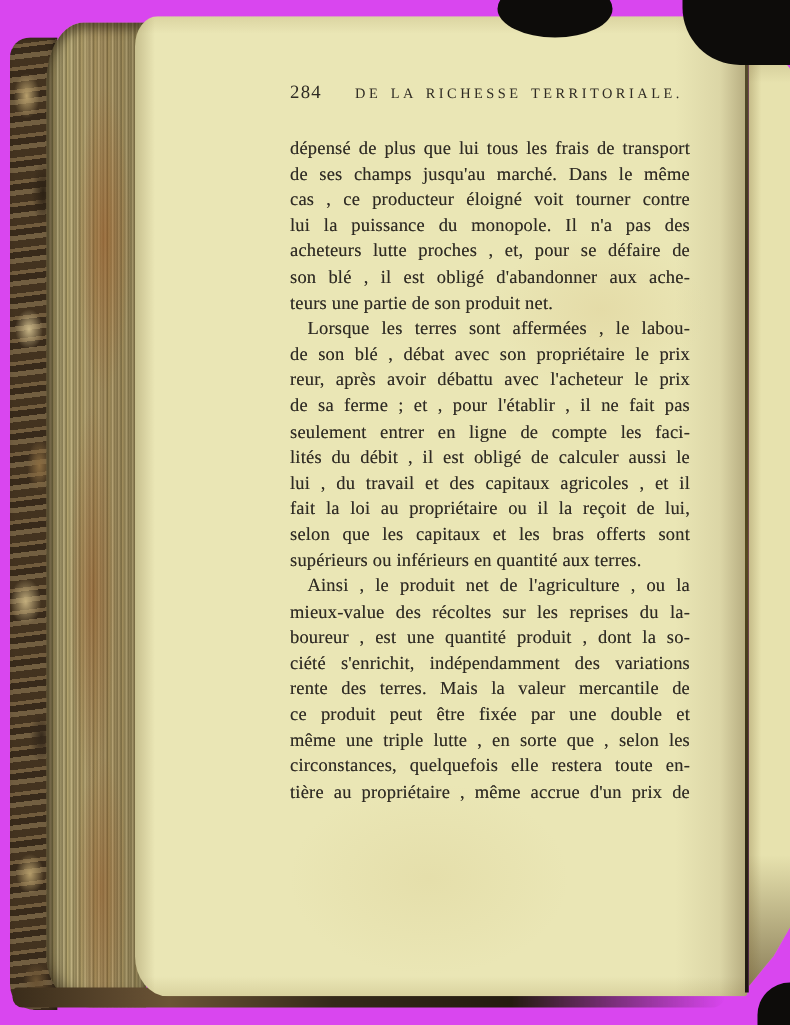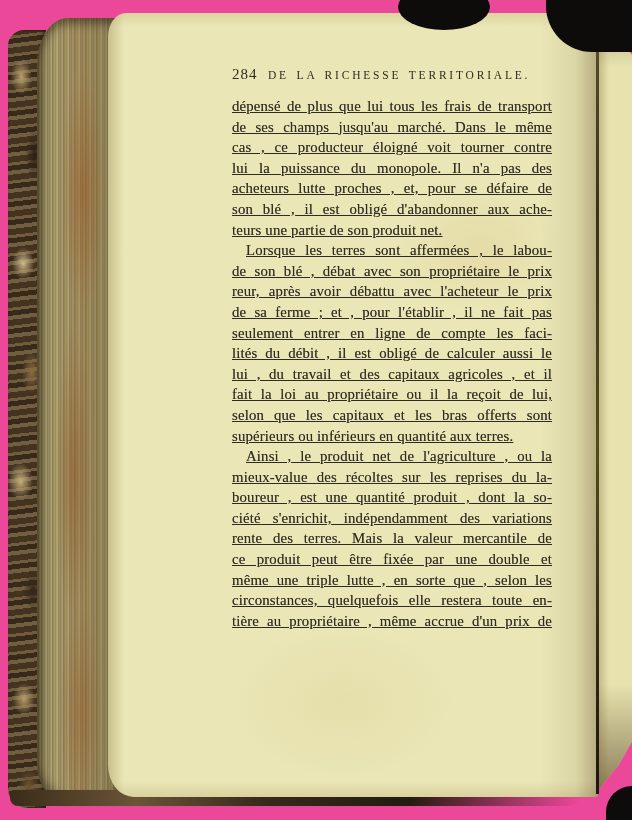--- a/index.html
+++ b/index.html
@@ -1,17 +1,17 @@
 <!DOCTYPE html>
 <html><head>
 <meta charset="utf-8">
 <style>
   html,body{margin:0;padding:0;}
   body{background:#0d0c0a;font-family:"Liberation Serif","DejaVu Serif",serif;}
-  .scan{position:relative;width:632px;height:820px;background:#ec4899;overflow:hidden;}
+  .scan{position:relative;width:632px;height:820px;background:#d946ef;overflow:hidden;}
 
   
   .cover-strip{
     position:absolute;left:8px;top:30px;width:38px;height:778px;
     border-radius:16px 0 0 20px;
     background-color:#4e3b26;
     background-image:
       radial-gradient(ellipse 16px 28px at 35% 6%,  #b89f6c 0%, rgba(184,159,108,0) 65%),
       radial-gradient(ellipse 13px 36px at 70% 16%, #2c2114 0%, rgba(44,33,20,0) 70%),
       radial-gradient(ellipse 18px 26px at 40% 30%, #cab788 0%, rgba(202,183,136,0) 62%),
@@ -84,22 +84,22 @@
 
   
   .corner-tr{position:absolute;right:0;top:0;width:86px;height:52px;background:#0d0c0a;border-radius:0 0 0 46px;}
   .corner-br{position:absolute;right:0;bottom:0;width:26px;height:34px;background:#0d0c0a;border-radius:34px 0 0 0;}
   .top-notch{position:absolute;left:398px;top:-16px;width:92px;height:46px;background:#0d0c0a;border-radius:50%;}
 
   
   .text-block{position:absolute;left:124px;top:52px;width:320px;color:#2f2b24;}
   .page-header{position:relative;height:30px;}
   .page-number{position:absolute;left:0;top:1px;font-size:15px;letter-spacing:1px;}
-  .running-title{position:absolute;left:36px;top:4px;font-size:11.5px;letter-spacing:2.8px;word-spacing:2px;white-space:nowrap;text-align:right;}
-  .body-text{margin-top:1px;text-decoration:underline;}
+  .running-title{position:absolute;left:52px;top:4px;font-size:11.5px;letter-spacing:2.8px;word-spacing:2px;white-space:nowrap;text-align:right;}
+  .body-text{margin-top:14px;}
   .line{
     font-size:14.8px;line-height:20.6px;letter-spacing:0.15px;
     white-space:nowrap;text-align:justify;text-align-last:justify;
     text-shadow:0 0 0.5px rgba(47,43,36,0.55);
   }
   .line.indent{text-indent:14px;}
   .line.endline{text-align-last:left;}
 </style>
 </head>
 <body>

